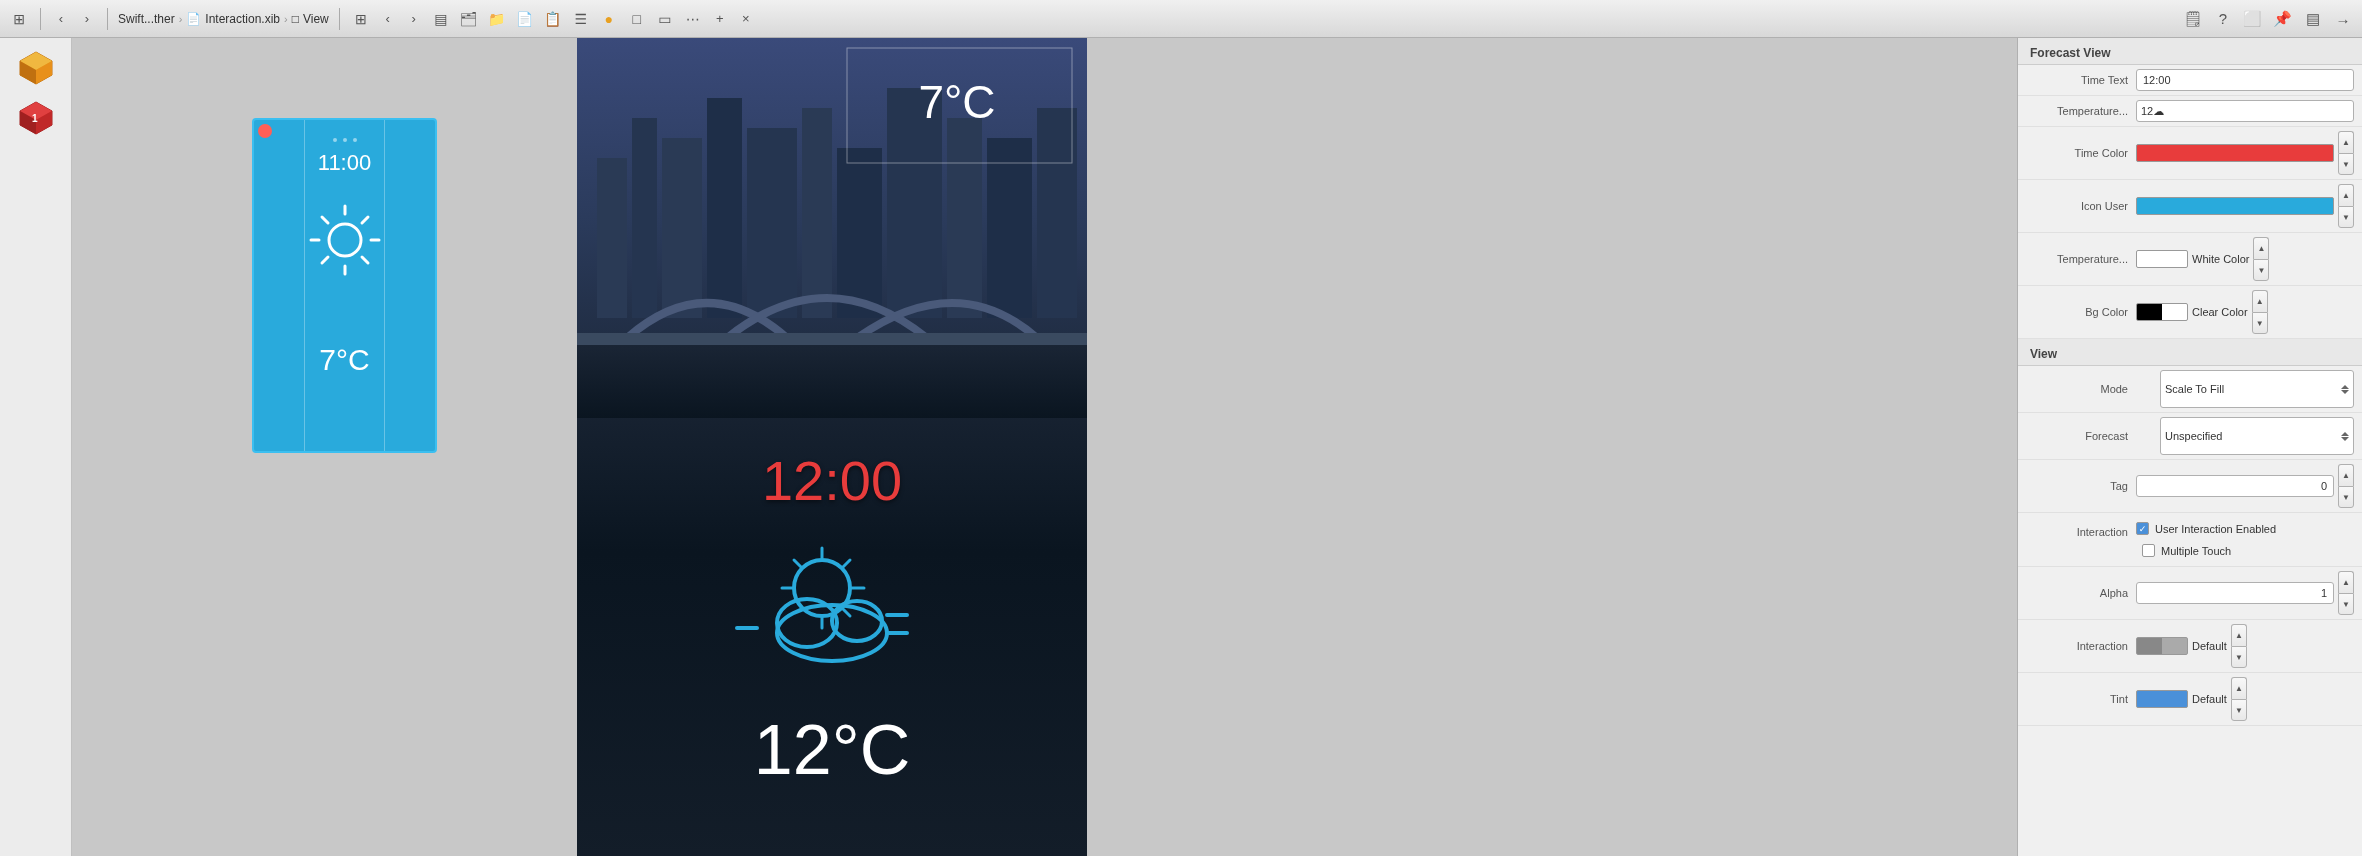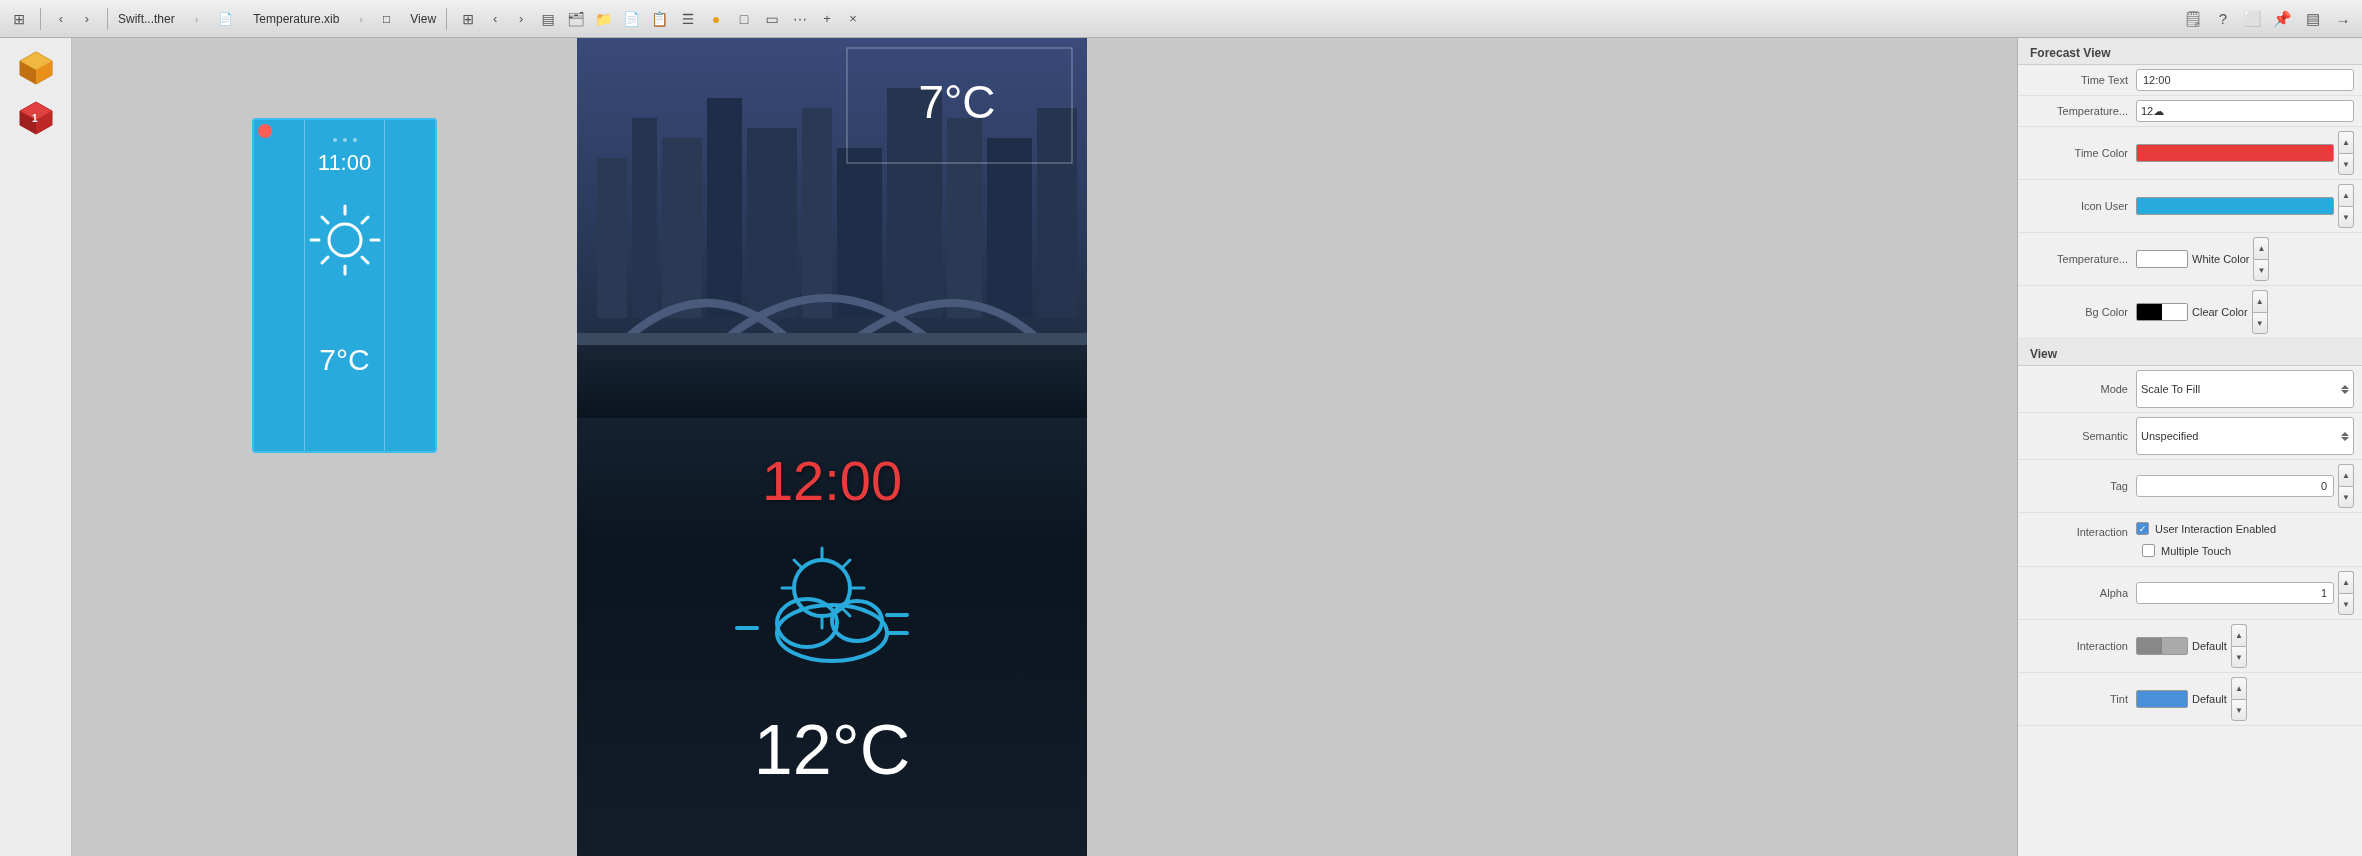--- a/index.html
+++ b/index.html
@@ -37,21 +37,21 @@
       margin: 0 4px;
     }
     .toolbar-nav-btn {
       width: 20px; height: 20px;
       border: none; background: transparent;
       cursor: pointer; color: #555;
       font-size: 13px;
       display: flex; align-items: center; justify-content: center;
     }
     .toolbar-breadcrumb {
-      display: flex; align-items: center; gap: 20px;
+      display: flex; align-items: center; gap: 4px;
       font-size: 12px; color: #333;
     }
     .breadcrumb-sep {
       color: #999; font-size: 11px;
     }
     .toolbar-right {
       margin-left: auto;
       display: flex; align-items: center; gap: 8px;
     }
     .toolbar-right-icon {
@@ -269,20 +269,21 @@
       height: 38px;
       border: 1px solid #b0b0b0;
       border-radius: 3px;
       background: white;
       padding: 0 4px;
       font-size: 11px;
       color: #333;
       display: flex;
       align-items: center;
       justify-content: space-between;
+      margin-left: 24px;
     }
     .select-arrow {
       display: flex; flex-direction: column;
       gap: 1px;
     }
     .select-arrow span {
       display: block;
       width: 0; height: 0;
       border-left: 4px solid transparent;
       border-right: 4px solid transparent;
@@ -330,21 +331,21 @@
 <div class="toolbar">
   <div class="toolbar-icon">⊞</div>
   <div class="toolbar-sep"></div>
   <button class="toolbar-nav-btn">‹</button>
   <button class="toolbar-nav-btn">›</button>
   <div class="toolbar-sep"></div>
   <div class="toolbar-breadcrumb">
     <span>Swift...ther</span>
     <span class="breadcrumb-sep">›</span>
     <span>📄</span>
-    <span>Temperature.xib</span>
+    <span>Interaction.xib</span>
     <span class="breadcrumb-sep">›</span>
     <span>□</span>
     <span>View</span>
   </div>
   <div class="toolbar-sep"></div>
   <div class="toolbar-icon">⊞</div>
   <button class="toolbar-nav-btn">‹</button>
   <button class="toolbar-nav-btn">›</button>
   <div class="toolbar-icon">▤</div>
   <div class="toolbar-icon">🗂</div>
@@ -572,21 +573,21 @@
           <span>Scale To Fill</span>
           <div class="select-arrow">
             <span class="arr-up"></span>
             <span class="arr-down"></span>
           </div>
         </div>
       </div>
     </div>
 
     <div class="right-row">
-      <div class="right-label">Semantic</div>
+      <div class="right-label">Forecast</div>
       <div class="right-field">
         <div class="select-field">
           <span>Unspecified</span>
           <div class="select-arrow">
             <span class="arr-up"></span>
             <span class="arr-down"></span>
           </div>
         </div>
       </div>
     </div>

